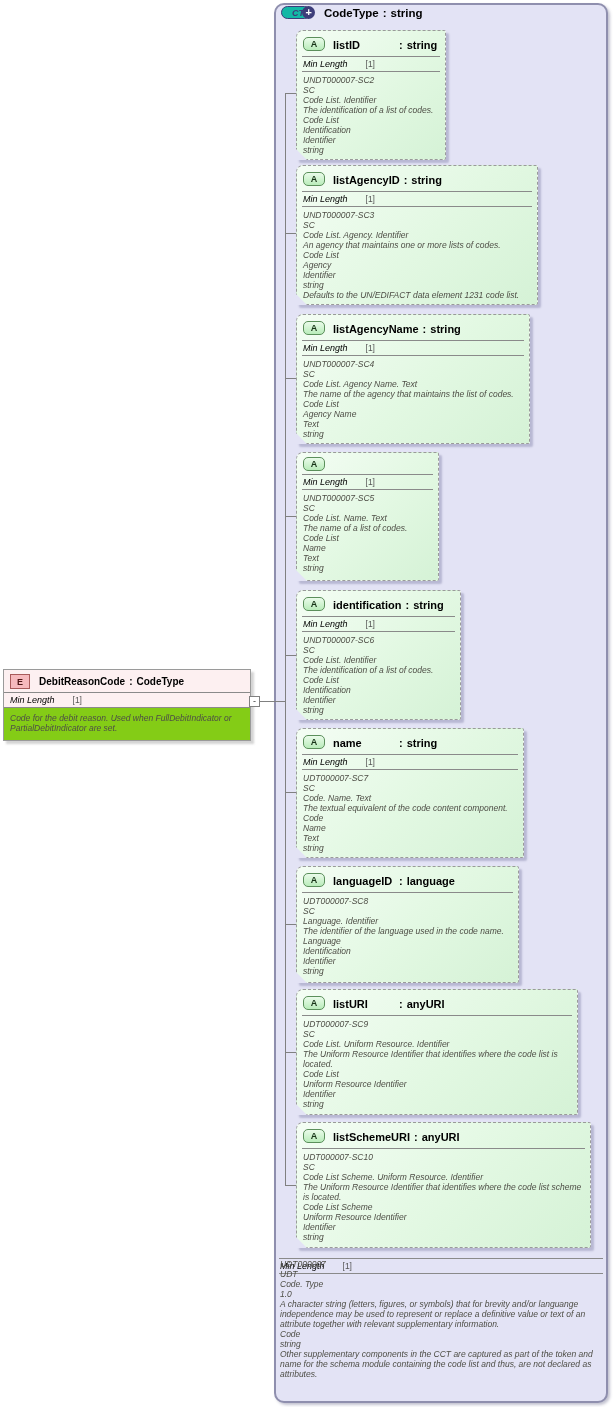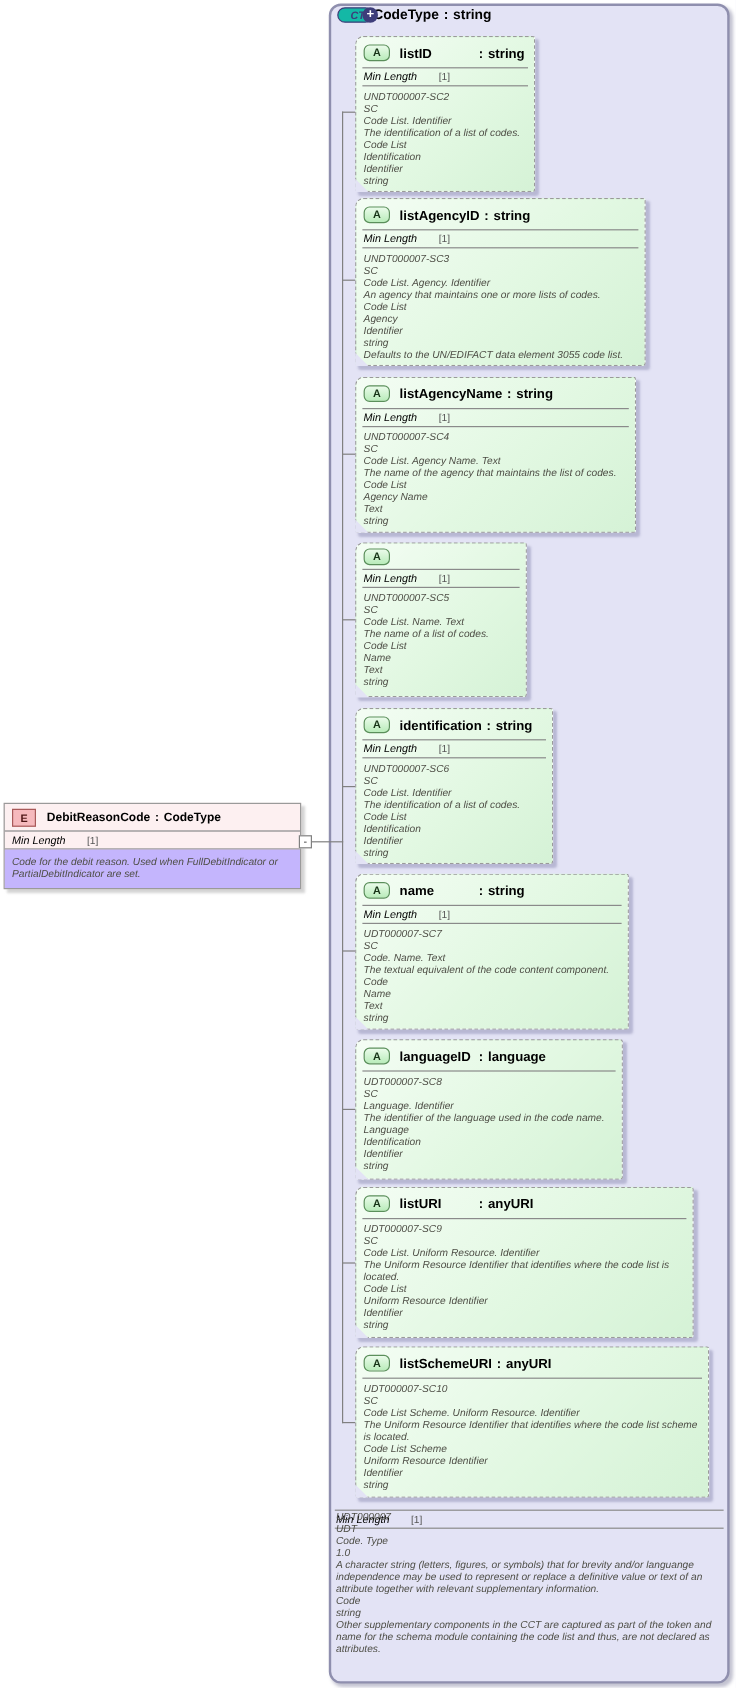--- a/index.html
+++ b/index.html
@@ -16,21 +16,21 @@
     position:relative; display:inline-flex; align-items:center; justify-content:center;
     width:30px; height:13px; border:1.5px solid #3d3d7a; border-radius:8px;
     background:#14b8a6; color:#3d3d7a; font-size:9px; font-weight:bold;
     padding-left:4px; box-sizing:border-box;font-style:italic;
   }
   .ct-plus {
     position:absolute; right:-5px; top:-1px; width:13px; height:13px; border-radius:50%;
     background:#3d3d7a; color:#ffffff; font-size:11px; font-weight:bold;
     line-height:12px; text-align:center;
   }
-  .ct-title { font-size:11.5px; font-weight:bold; color:#000; margin-left:0; }
+  .ct-title { font-size:11.5px; font-weight:bold; color:#000; margin-left:13px; }
   .t-sep { margin:0 4px; }
 
   
   .h-line { position:absolute; height:1px; background:#808080; }
   .v-line { position:absolute; width:1px;  background:#808080; }
   .collapse-box {
     position:absolute; left:249px; top:696px; width:11px; height:11px;
     background:#ffffff; border:1px solid #808080; box-sizing:border-box;
     font-size:9px; line-height:8px; text-align:center; color:#333; cursor:pointer;
   }
@@ -82,21 +82,21 @@
   }
   .elem-head { display:flex; align-items:center; padding:4px 6px 3px 6px; }
   .e-icon {
     display:inline-flex; align-items:center; justify-content:center; flex:0 0 auto;
     width:18px; height:13px; margin-right:9px;
     background:#f6b9bd; border:1px solid #a85a5a; font-size:9px; font-weight:bold; color:#4d1515;
   }
   .elem-title { font-size:10px; font-weight:bold; color:#000; }
   .elem-facet { padding:2px 6px; }
   .elem-anno {
-    background:#c4b5fd; font-size:8.5px; font-style:italic; color:#4e4e46;
+    background:#84cc16; font-size:8.5px; font-style:italic; color:#4e4e46;
     line-height:10px; padding:5px 6px 7px 6px;
   }
 </style>
 </head>
 <body>
 
 <div class="canvas">
 
   <div class="ct-container"></div>
 
@@ -149,21 +149,21 @@
       <span class="facet-card">[1]</span>
     </div>
     <div class="anno">UNDT000007-SC3
 SC
 Code List. Agency. Identifier
 An agency that maintains one or more lists of codes.
 Code List
 Agency
 Identifier
 string
-Defaults to the UN/EDIFACT data element 3055 code list.</div>
+Defaults to the UN/EDIFACT data element 1231 code list.</div>
   </div>
 
   <div class="attr-box" style="top:314px; width:234px; min-height:129px;">
     <div class="attr-head">
       <span class="a-icon">A</span>
       <span><span class="attr-nm">listAgencyName</span><span class="attr-sep">:</span><span class="attr-ty">string</span></span>
     </div>
     <div class="facet-row">
       <span class="facet-name">Min Length</span>
       <span class="facet-card">[1]</span>

